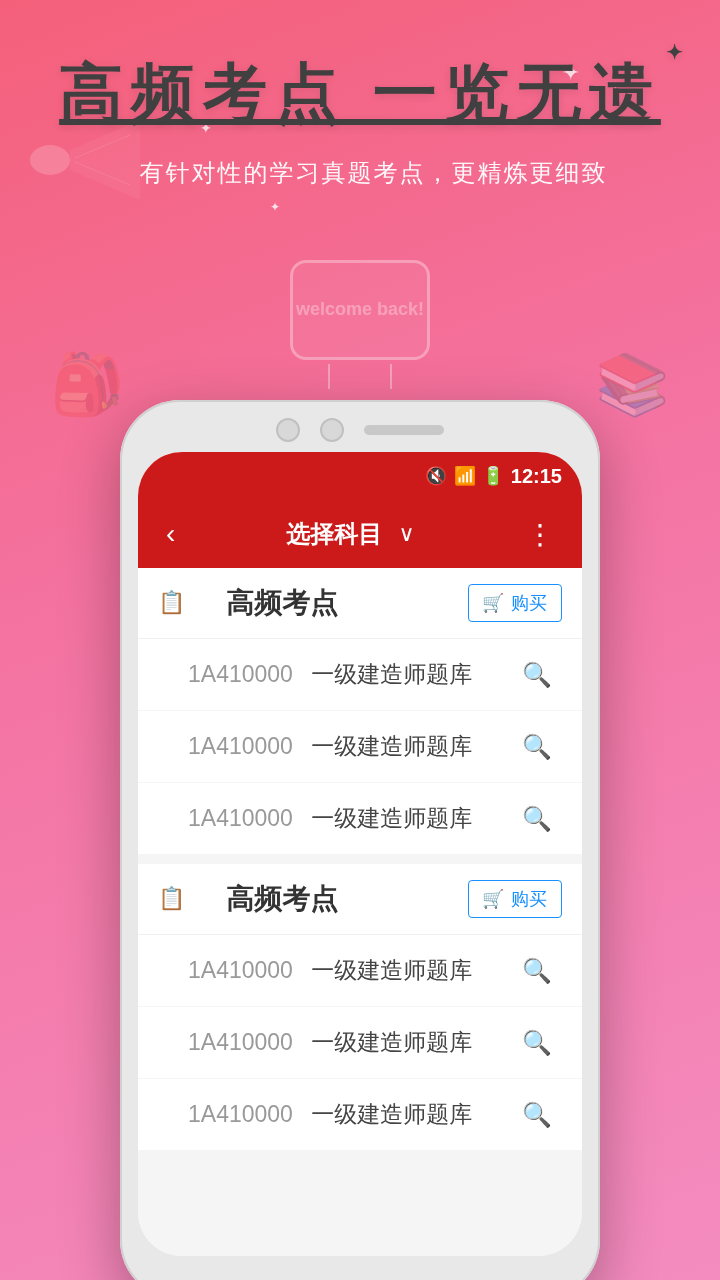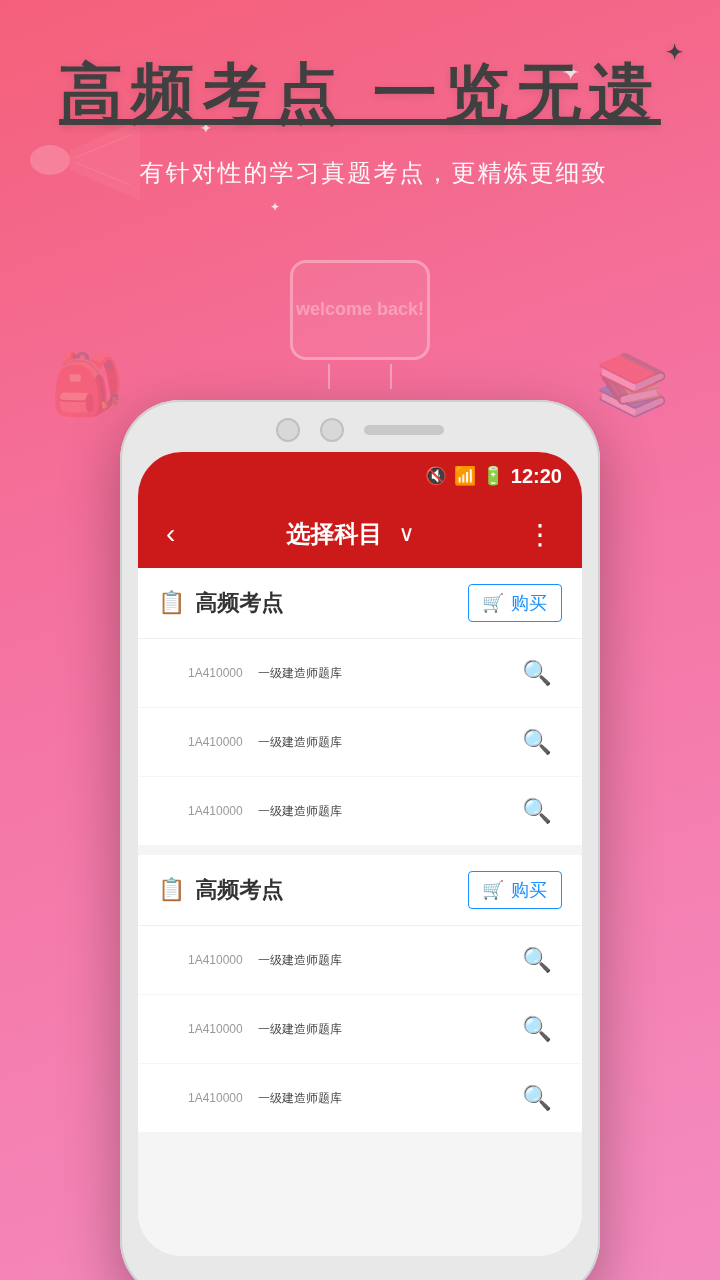--- a/index.html
+++ b/index.html
@@ -272,23 +272,24 @@
       align-items: center;
       gap: 10px;
     }
 
     .section-icon {
       color: #888;
       font-size: 22px;
     }
 
     .section-title {
-      font-size: 22px;
+      font-size: 28px;
       font-weight: bold;
       color: #333;
+      margin-left: 31px;
     }
 
     .buy-btn {
       display: flex;
       align-items: center;
       gap: 6px;
       border: 1.5px solid #1890ff;
       color: #1890ff;
       border-radius: 4px;
       padding: 6px 14px;
@@ -303,21 +304,21 @@
       justify-content: space-between;
       padding: 20px 30px 20px 50px;
       border-bottom: 1px solid #f5f5f5;
     }
 
     .item-row:last-child {
       border-bottom: none;
     }
 
     .item-text {
-      font-size: 12px;
+      font-size: 23px;
       color: #555;
     }
 
     .item-text .item-code {
       color: #999;
       margin-right: 12px;
     }
 
     .item-text .item-name {
       color: #444;
@@ -373,21 +374,21 @@
       <div class="phone-speaker"></div>
     </div>
 
     <div class="phone-screen">
 
       <div class="status-bar">
         <div class="status-icons">
           <span>🔇</span>
           <span>📶</span>
           <span>🔋</span>
-          <span class="status-time">12:20</span>
+          <span class="status-time">12:15</span>
         </div>
       </div>
 
       <div class="app-header">
         <span class="header-back">‹</span>
         <div class="header-title-area">
           <span class="header-title">选择科目</span>
           <span class="header-chevron">∨</span>
         </div>
         <span class="header-menu">⋮</span>

